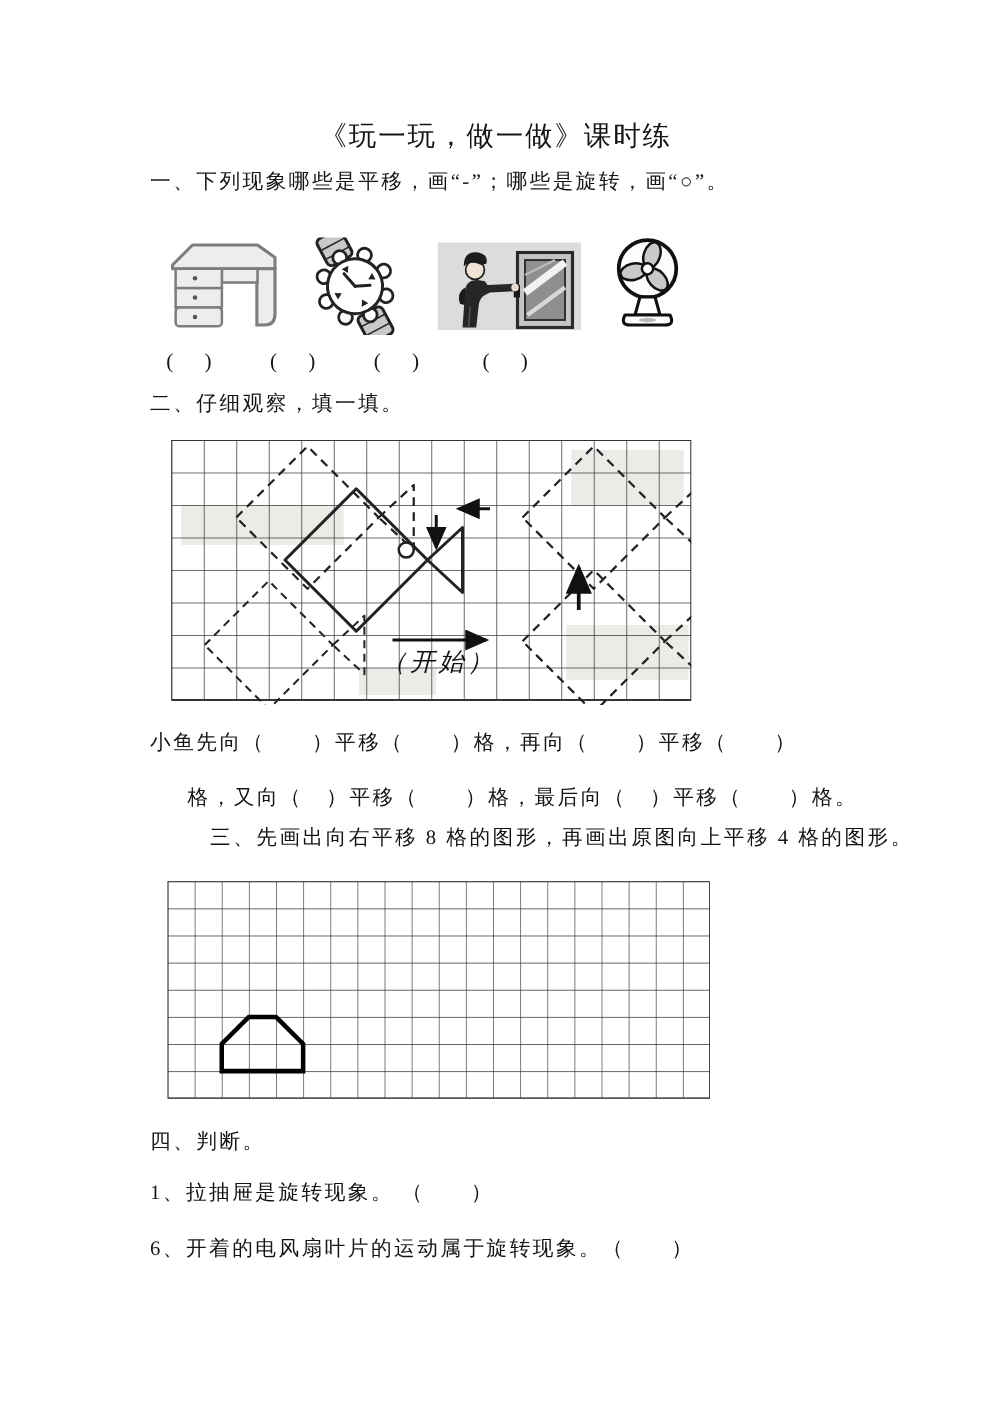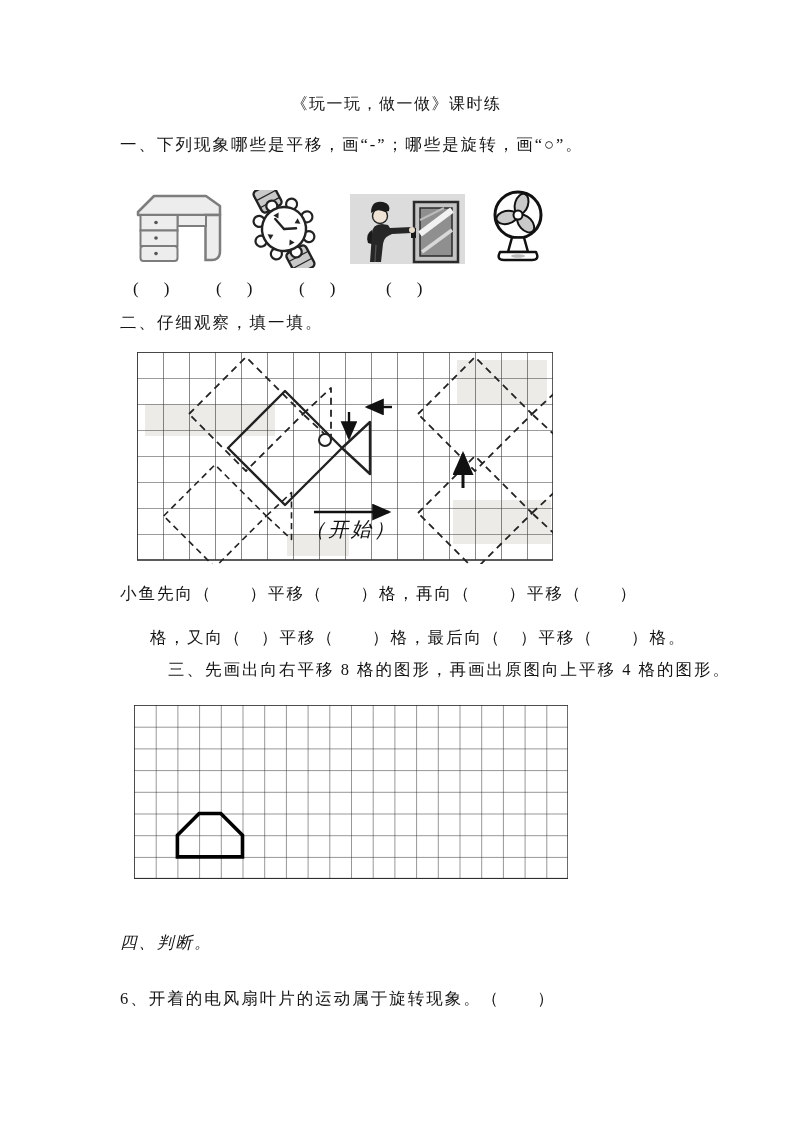--- a/index.html
+++ b/index.html
@@ -5,21 +5,21 @@
   html,body{margin:0;padding:0;background:#ffffff;}
   .page{
     position:relative;
     width:793px;height:1122px;
     background:#ffffff;
     font-family:"Liberation Serif","DejaVu Serif",serif;
     color:#141414;
     overflow:hidden;
   }
   .t{position:absolute;white-space:nowrap;font-size:16.5px;letter-spacing:2px;}
-  .title{left:0;top:94px;width:100%;text-align:center;font-size:16px;letter-spacing:1.5px;}
+  .title{left:0;top:94px;width:100%;text-align:center;font-size:22px;letter-spacing:1.5px;}
   .blank{position:absolute;font-size:17px;letter-spacing:4px;}
   .fig{position:absolute;padding-left:14px;}
   svg{display:block;}
   .gridline{stroke:#3a3a3a;stroke-width:1.2;fill:none;}
   .fish{fill:none;stroke:#222;stroke-width:2.4;stroke-linejoin:round;}
   .fish.dashed{stroke-width:1.8;stroke-dasharray:7 5;}
   .arrow{stroke:#111;stroke-width:2.4;fill:none;}
   .startword{font-size:20px;font-style:italic;letter-spacing:3px;fill:#111;font-family:"Liberation Serif",serif;}
 </style>
 </head>
@@ -168,16 +168,17 @@
       <defs>
         <pattern id="g21" width="21.7" height="21.7" patternUnits="userSpaceOnUse">
           <path d="M 21.7 0 L 0 0 0 21.7" stroke="#2e2e2e" stroke-width="1" fill="none"></path>
         </pattern>
       </defs>
       <rect x="0" y="0" width="434" height="173.6" fill="url(#g21)" stroke="#2e2e2e" stroke-width="1.4"></rect>
       <polygon points="43.4,151.9 43.4,130.2 65.1,108.5 86.8,108.5 108.5,130.2 108.5,151.9" fill="none" stroke="#000" stroke-width="3.6" stroke-linejoin="miter"></polygon>
     </svg>
   </div>
 
-  <div class="t" style="left:120px;top:932px;font-style:italic;">四、判断。</div>
+  <div class="t" style="left:120px;top:902px;">四、判断。</div>
+  <div class="t" style="left:120px;top:943px;">1、拉抽屉是旋转现象。 （　　）</div>
   <div class="t" style="left:120px;top:988px;">6、开着的电风扇叶片的运动属于旋转现象。（　　）</div>
 
 </div>
 
 </body></html>

